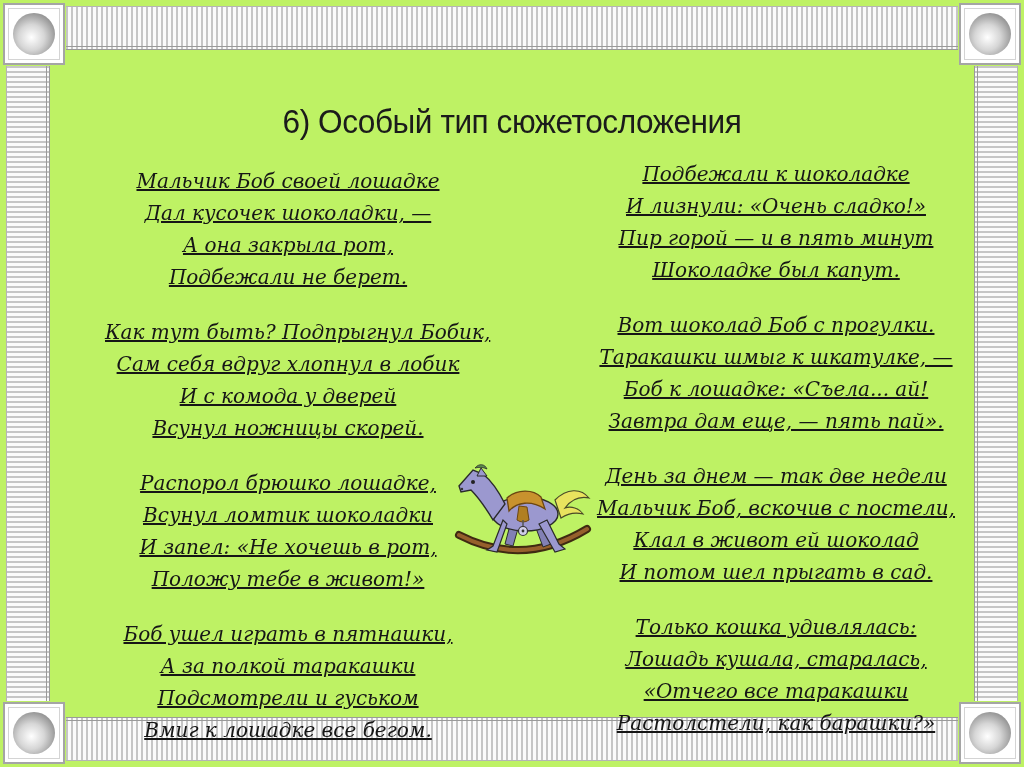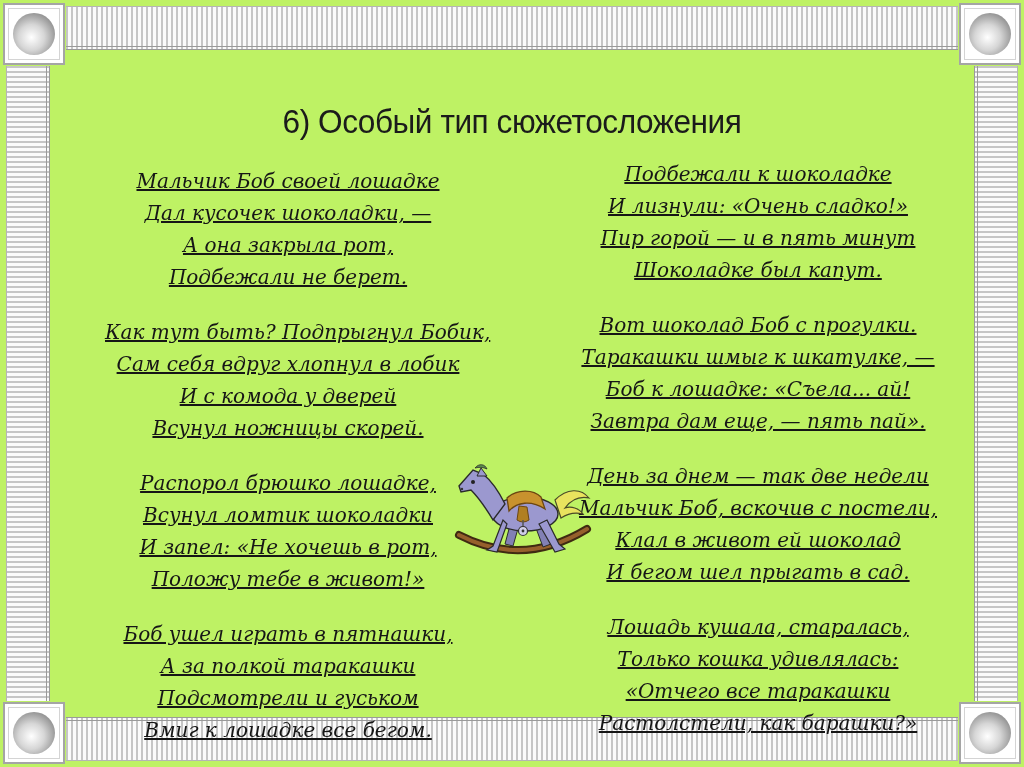--- a/index.html
+++ b/index.html
@@ -38,21 +38,21 @@
     position:absolute;top:102px;left:0;right:0;margin:0;
     text-align:center;font-family:"Liberation Sans",sans-serif;
     font-weight:400;font-size:34px;letter-spacing:-0.5px;
     transform:scaleX(0.93);transform-origin:center;color:#1b1b1b;
   }
   .col{
     position:absolute;text-align:center;font-style:italic;
     font-size:20px;line-height:29px;color:#161616;
   }
   .col.left-col{left:102px;top:164px;width:372px;}
-  .col.right-col{left:560px;top:157px;width:396px;text-align:center;}
+  .col.right-col{left:578px;top:157px;width:396px;text-align:center;}
   .stanza{margin:0 0 26px 0;}
   .stanza p{margin:3px;white-space:nowrap;text-decoration:underline;}
   .horse{position:absolute;left:453px;top:462px;width:140px;height:106px;}
 </style>
 </head>
 <body>
 
 <div class="slide">
 
   <div class="strip h top"></div>
@@ -112,25 +112,25 @@
     <div class="stanza">
       <p>Вот шоколад Боб с прогулки.</p>
       <p>Таракашки шмыг к шкатулке, —</p>
       <p>Боб к лошадке: «Съела... ай!</p>
       <p>Завтра дам еще, — пять пай».</p>
     </div>
     <div class="stanza">
       <p>День за днем — так две недели</p>
       <p>Мальчик Боб, вскочив с постели,</p>
       <p>Клал в живот ей шоколад</p>
-      <p>И бегом шел прыгать в сад.</p>
+      <p>И потом шел прыгать в сад.</p>
     </div>
     <div class="stanza">
+      <p>Только кошка удивлялась:</p>
       <p>Лошадь кушала, старалась,</p>
-      <p>Только кошка удивлялась:</p>
       <p>«Отчего все таракашки</p>
       <p>Растолстели, как барашки?»</p>
     </div>
   </div>
 
   <svg class="horse" viewBox="0 0 140 106" aria-hidden="true">
 
     <path d="M6,73 Q70,106 134,67" fill="none" stroke="#3f2a12" stroke-width="8" stroke-linecap="round"></path>
     <path d="M6,73 Q70,106 134,67" fill="none" stroke="#96602c" stroke-width="4" stroke-linecap="round"></path>
 

